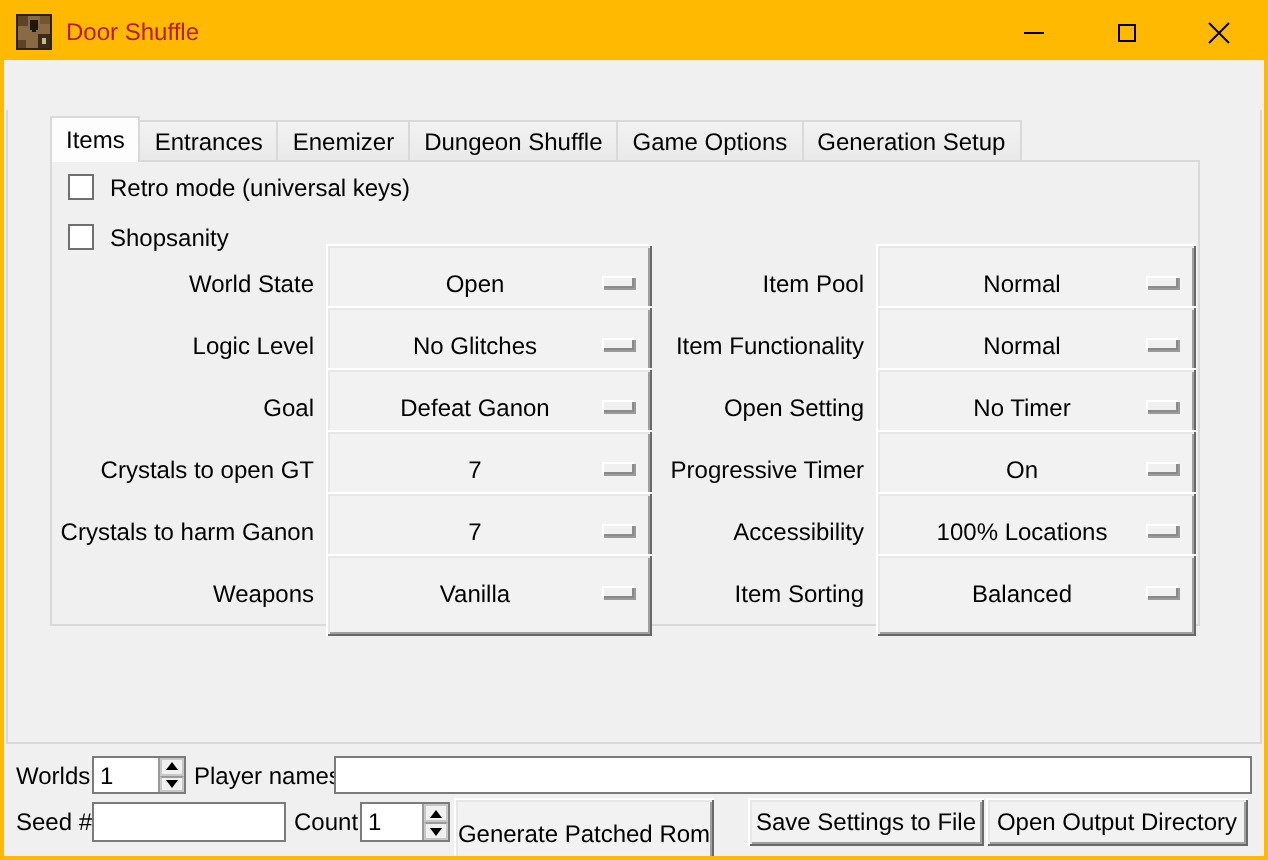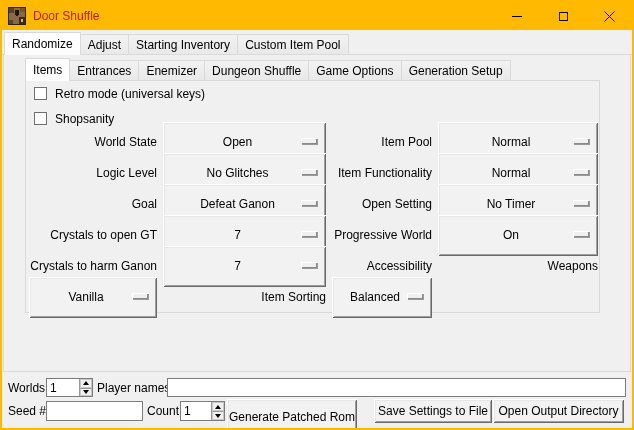--- a/index.html
+++ b/index.html
@@ -85,34 +85,20 @@
         </div>
       <div class="win-btn">
         <svg width="11" height="11" viewBox="0 0 11 11">
           <line x1="0.5" y1="0.5" x2="10.5" y2="10.5" stroke="#000" stroke-width="1"></line>
           <line x1="10.5" y1="0.5" x2="0.5" y2="10.5" stroke="#000" stroke-width="1"></line>
         </svg>
       </div>
     </div>
   </div>
 
-  <div class="tabstrip-outer">
-    <div class="tab active">
-        <span>Randomize</span>
-      </div>
-    <div class="tab">
-        <span>Adjust</span>
-      </div>
-    <div class="tab">
-        <span>Starting Inventory</span>
-      </div>
-    <div class="tab">
-        <span>Custom Item Pool</span>
-      </div>
-  </div>
 
   <div class="pane-outer"></div>
 
   <div class="tabstrip-inner">
     <div class="tab active">
         <span>Items</span>
       </div>
     <div class="tab">
         <span>Entrances</span>
       </div>
@@ -174,32 +160,36 @@
       <div class="dropdown raised">
           <span class="dd-value">No Timer</span>
           <span class="dd-indicator"></span>
         </div>
 
       <span class="flabel">Crystals to open GT</span>
       <div class="dropdown raised">
           <span class="dd-value">7</span>
           <span class="dd-indicator"></span>
         </div>
-      <span class="flabel">Progressive World</span>
+      <span class="flabel">Progressive Timer</span>
       <div class="dropdown raised">
           <span class="dd-value">On</span>
           <span class="dd-indicator"></span>
         </div>
 
       <span class="flabel">Crystals to harm Ganon</span>
       <div class="dropdown raised">
           <span class="dd-value">7</span>
           <span class="dd-indicator"></span>
         </div>
       <span class="flabel">Accessibility</span>
+      <div class="dropdown raised">
+          <span class="dd-value">100% Locations</span>
+          <span class="dd-indicator"></span>
+        </div>
 
       <span class="flabel">Weapons</span>
       <div class="dropdown raised">
           <span class="dd-value">Vanilla</span>
           <span class="dd-indicator"></span>
         </div>
       <span class="flabel">Item Sorting</span>
       <div class="dropdown raised">
           <span class="dd-value">Balanced</span>
           <span class="dd-indicator"></span>

